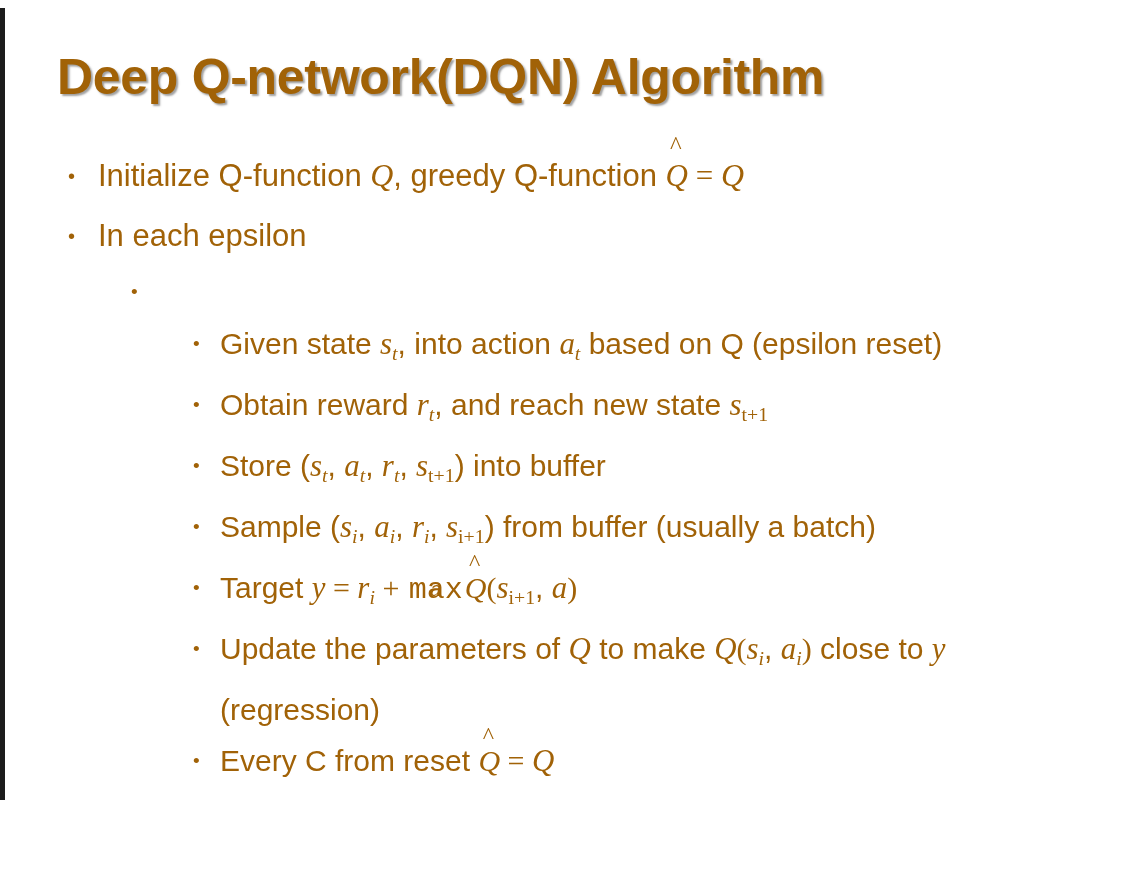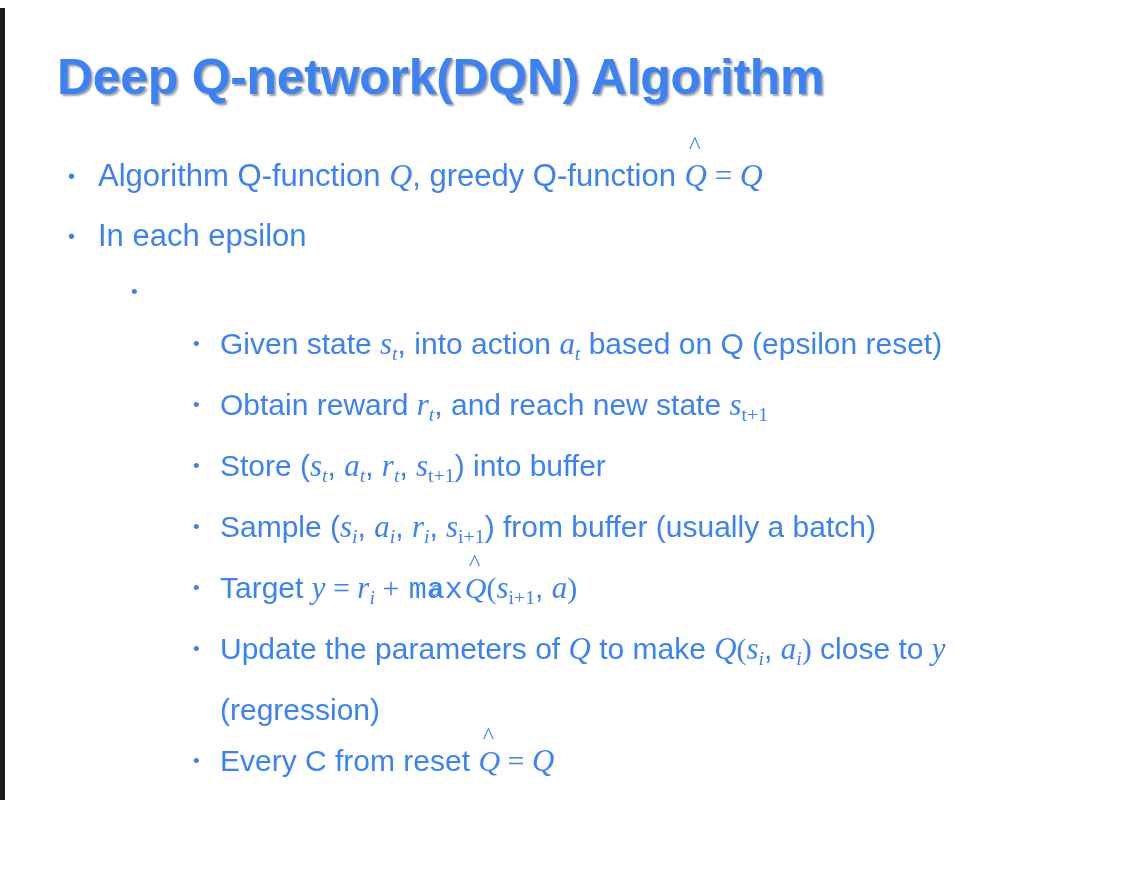--- a/index.html
+++ b/index.html
@@ -7,21 +7,21 @@
     padding: 0;
     background: #ffffff;
   }
   #slide {
     position: relative;
     width: 1124px;
     height: 872px;
     background: #ffffff;
     overflow: hidden;
     font-family: "Liberation Sans", sans-serif;
-    color: #3b82f6;
+    color: #a16207;
   }
   
   #left-edge-strip {
     position: absolute;
     left: 0;
     top: 8px;
     width: 5px;
     height: 792px;
     background: #1c1c1c;
   }
@@ -153,21 +153,21 @@
 <div id="slide">
 
   <div id="left-edge-strip"></div>
 
   <div id="slide-title">Deep Q-network(DQN) Algorithm</div>
 
   <div id="body">
 
     <div class="bullet-row lvl1">
       <span class="bullet-dot">•</span>
-      <span class="bullet-text"><span>Algorithm Q-function </span><span class="math">Q</span><span>, greedy Q-function </span><span class="hat-wrap nowrap"><span class="hat">^</span><span>Q</span></span><span class="math-up"> = </span><span class="math">Q</span></span>
+      <span class="bullet-text"><span>Initialize Q-function </span><span class="math">Q</span><span>, greedy Q-function </span><span class="hat-wrap nowrap"><span class="hat">^</span><span>Q</span></span><span class="math-up"> = </span><span class="math">Q</span></span>
     </div>
 
     <div class="bullet-row lvl1">
       <span class="bullet-dot">•</span>
       <span class="bullet-text">In each epsilon</span>
     </div>
 
     <div class="bullet-row lvl2">
       <span class="bullet-dot">•</span>
     </div>

